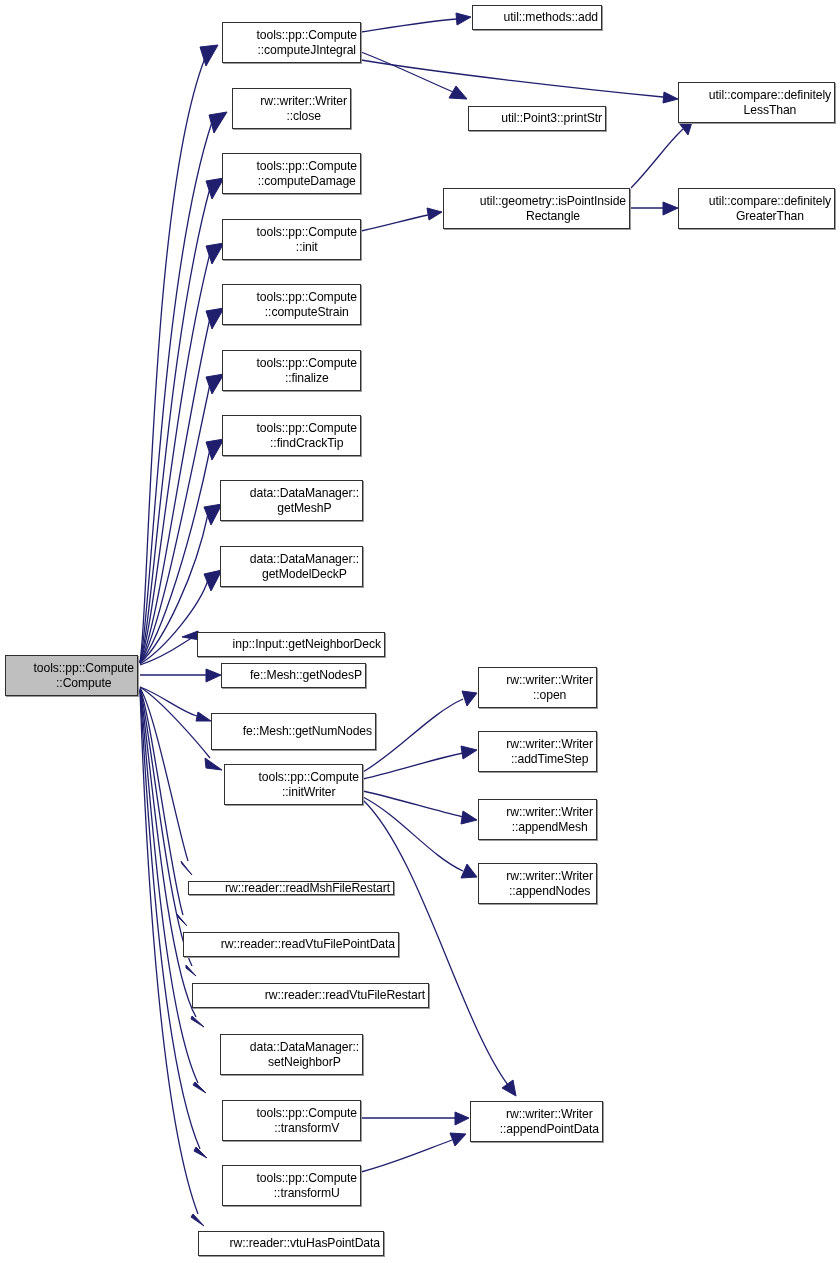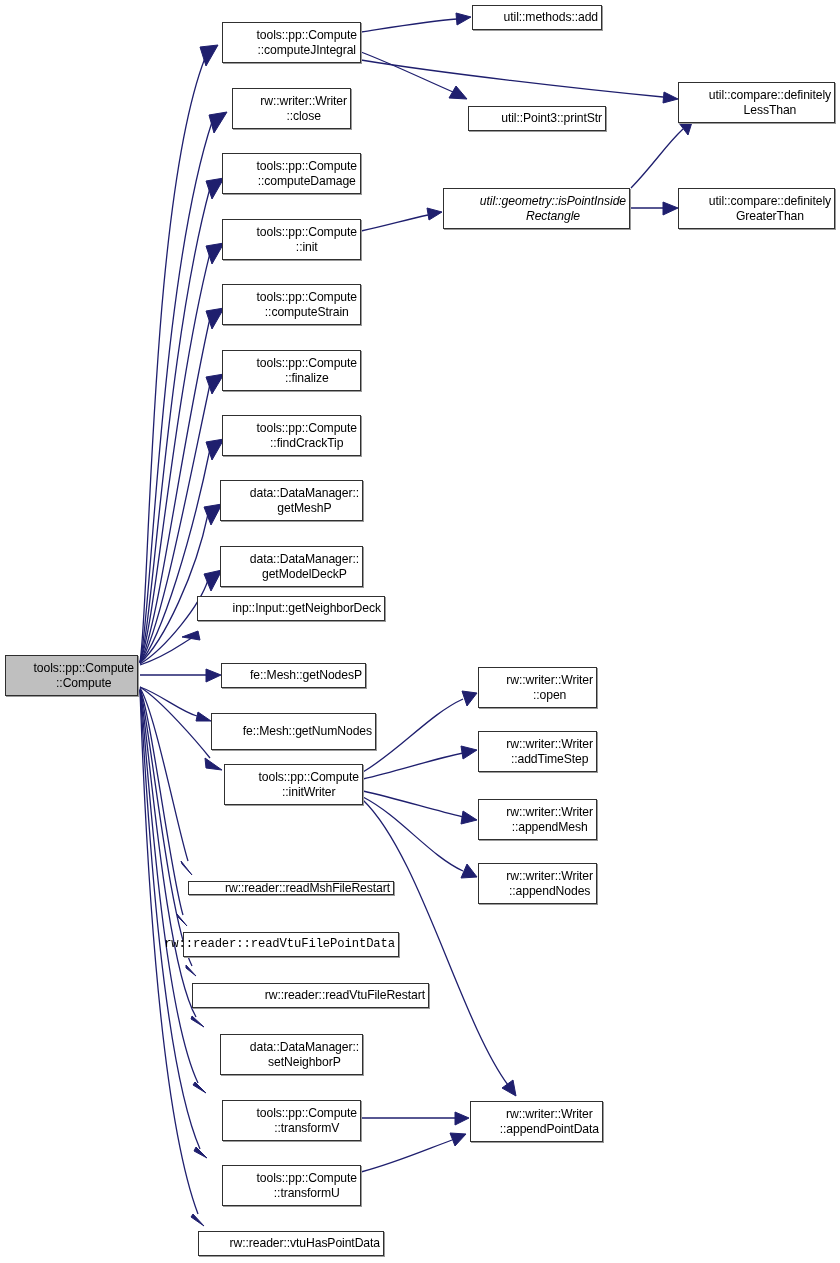--- a/index.html
+++ b/index.html
@@ -142,40 +142,40 @@
       <div class="node" style="left: 222px; top: 284px; width: 139px; height: 41px;"><span class="node-label">tools::pp::Compute
 ::computeStrain</span></div>
       <div class="node" style="left: 222px; top: 350px; width: 139px; height: 41px;"><span class="node-label">tools::pp::Compute
 ::finalize</span></div>
       <div class="node" style="left: 222px; top: 415px; width: 139px; height: 41px;"><span class="node-label">tools::pp::Compute
 ::findCrackTip</span></div>
       <div class="node" style="left: 220px; top: 480px; width: 143px; height: 41px;"><span class="node-label">data::DataManager::
 getMeshP</span></div>
       <div class="node" style="left: 220px; top: 546px; width: 143px; height: 41px;"><span class="node-label">data::DataManager::
 getModelDeckP</span></div>
-      <div class="node" style="left: 197px; top: 596px; width: 188px; height: 25px; padding-left: 18px;"><span class="node-label">inp::Input::getNeighborDeck</span></div>
+      <div class="node" style="left: 197px; top: 632px; width: 188px; height: 25px; padding-left: 18px;"><span class="node-label">inp::Input::getNeighborDeck</span></div>
       <div class="node" style="left: 221px; top: 663px; width: 145px; height: 25px;"><span class="node-label">fe::Mesh::getNodesP</span></div>
       <div class="node" style="left: 211px; top: 713px; width: 165px; height: 37px;"><span class="node-label">fe::Mesh::getNumNodes</span></div>
       <div class="node" style="left: 224px; top: 764px; width: 139px; height: 41px;"><span class="node-label">tools::pp::Compute
 ::initWriter</span></div>
       <div class="node" style="left: 188px; top: 881px; width: 206px; height: 14px;"><span class="node-label">rw::reader::readMshFileRestart</span></div>
-      <div class="node" style="left: 183px; top: 932px; width: 216px; height: 25px; font-family: Liberation Mono, monospace;"><span class="node-label">rw::reader::readVtuFilePointData</span></div>
+      <div class="node" style="left: 183px; top: 932px; width: 216px; height: 25px;"><span class="node-label">rw::reader::readVtuFilePointData</span></div>
       <div class="node" style="left: 192px; top: 983px; width: 237px; height: 25px; padding-left: 29px;"><span class="node-label">rw::reader::readVtuFileRestart</span></div>
       <div class="node" style="left: 220px; top: 1034px; width: 143px; height: 41px;"><span class="node-label">data::DataManager::
 setNeighborP</span></div>
       <div class="node" style="left: 222px; top: 1100px; width: 139px; height: 41px;"><span class="node-label">tools::pp::Compute
 ::transformV</span></div>
       <div class="node" style="left: 222px; top: 1165px; width: 139px; height: 41px;"><span class="node-label">tools::pp::Compute
 ::transformU</span></div>
       <div class="node" style="left: 198px; top: 1231px; width: 186px; height: 25px;"><span class="node-label">rw::reader::vtuHasPointData</span></div>
       <div class="node" style="left: 472px; top: 5px; width: 130px; height: 25px;"><span class="node-label">util::methods::add</span></div>
       <div class="node" style="left: 468px; top: 106px; width: 138px; height: 25px;"><span class="node-label">util::Point3::printStr</span></div>
       <div class="node" style="left: 678px; top: 82px; width: 157px; height: 41px;"><span class="node-label">util::compare::definitely
 LessThan</span></div>
-      <div class="node" style="left: 443px; top: 188px; width: 187px; height: 41px; font-style: italic;"><span class="node-label">util::geometry::isPointInside
+      <div class="node" style="left: 443px; top: 188px; width: 187px; height: 41px;"><span class="node-label">util::geometry::isPointInside
 Rectangle</span></div>
       <div class="node" style="left: 678px; top: 188px; width: 157px; height: 41px;"><span class="node-label">util::compare::definitely
 GreaterThan</span></div>
       <div class="node" style="left: 478px; top: 667px; width: 119px; height: 41px;"><span class="node-label">rw::writer::Writer
 ::open</span></div>
       <div class="node" style="left: 478px; top: 731px; width: 119px; height: 41px;"><span class="node-label">rw::writer::Writer
 ::addTimeStep</span></div>
       <div class="node" style="left: 478px; top: 799px; width: 119px; height: 41px;"><span class="node-label">rw::writer::Writer
 ::appendMesh</span></div>
       <div class="node" style="left: 478px; top: 863px; width: 119px; height: 41px;"><span class="node-label">rw::writer::Writer

